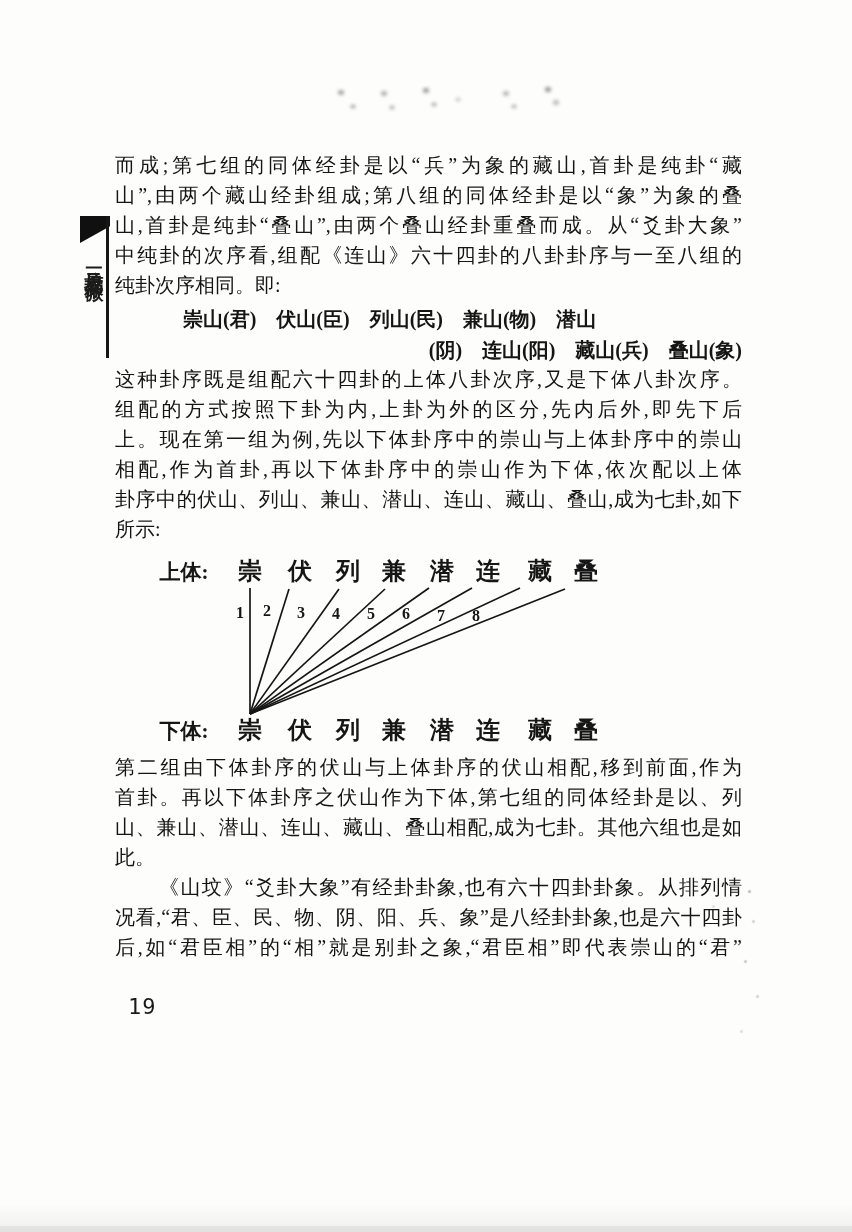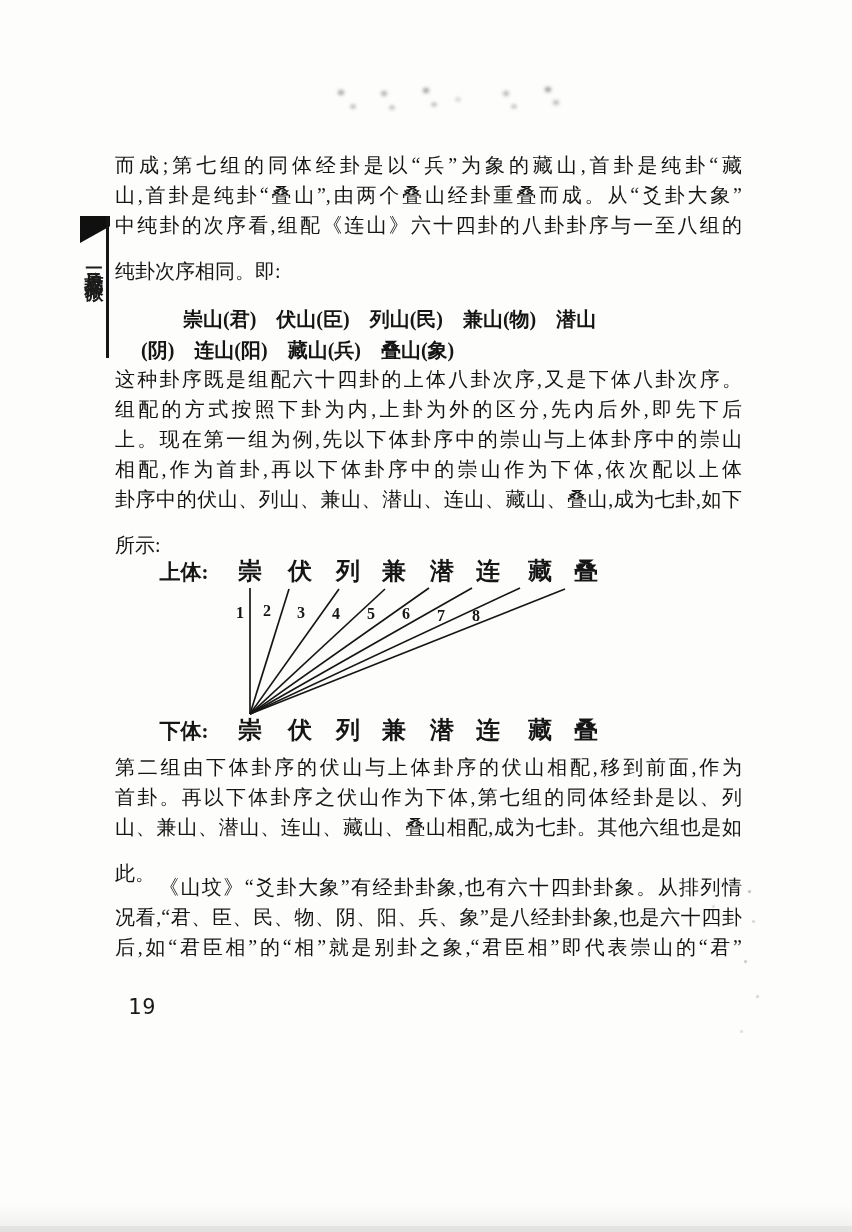--- a/index.html
+++ b/index.html
@@ -64,29 +64,29 @@
 
   
   .para {
     position:absolute; left:115px; width:627px; color:#151515;
   }
   .tline {
     font-size:20px; line-height:30px; height:30px;
     text-align:justify; text-align-last:justify; text-justify:inter-character;
     white-space:nowrap;
   }
-  .tline-end { text-align-last:left;margin-top:16px; }
+  .tline-end { text-align-last:left; }
   .para-p4 .tline:first-child { text-indent:44px; }
 
   .seq-line {
     font-size:20px; line-height:31px; height:31px;
     font-weight:bold; text-align:left; white-space:nowrap; color:#151515;
   }
   .seq-block .seq-line:nth-child(1) { margin-left:68px; }
-  .seq-block .seq-line:nth-child(2) { margin-left:26px; }
+  .seq-block .seq-line:nth-child(2) { margin-left:26px;text-align:right; }
 
   
   .diagram-wrap { position:absolute; left:140px; top:548px; width:560px; height:205px; }
   .diagram-wrap svg { display:block; }
 
   
   .page-number {
     position:absolute; left:128px; top:994px;
     font-size:22px; color:#1a1a1a; letter-spacing:1px;
     font-family:"DejaVu Sans Mono", monospace;
@@ -109,20 +109,21 @@
 
   <div class="smudge"></div>
   <div class="speckles"></div>
 
   <div class="side-flag"></div>
   <div class="side-rule"></div>
   <div class="side-title">三坟易探微</div>
 
   <div class="para" style="top:150px;">
       <div class="tline">而成;第七组的同体经卦是以“兵”为象的藏山,首卦是纯卦“藏</div>
+      <div class="tline">山”,由两个藏山经卦组成;第八组的同体经卦是以“象”为象的叠</div>
       <div class="tline">山,首卦是纯卦“叠山”,由两个叠山经卦重叠而成。从“爻卦大象”</div>
       <div class="tline">中纯卦的次序看,组配《连山》六十四卦的八卦卦序与一至八组的</div>
       <div class="tline tline-end">纯卦次序相同。即:</div>
     </div>
 
   <div class="para seq-block" style="top:304px;font-family:Liberation Serif, serif;">
       <div class="seq-line">崇山(君)　伏山(臣)　列山(民)　兼山(物)　潜山</div>
       <div class="seq-line">(阴)　连山(阳)　藏山(兵)　叠山(象)</div>
     </div>
 

